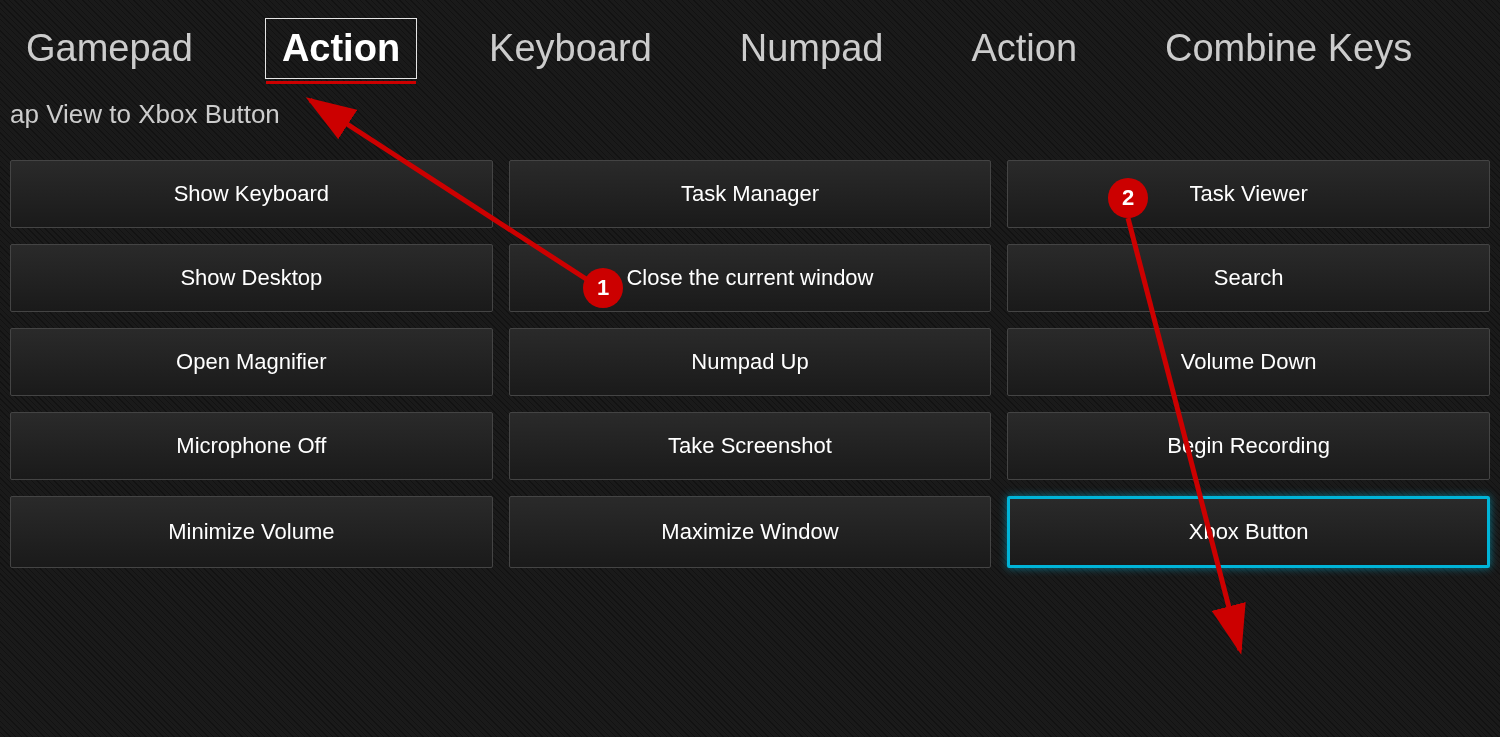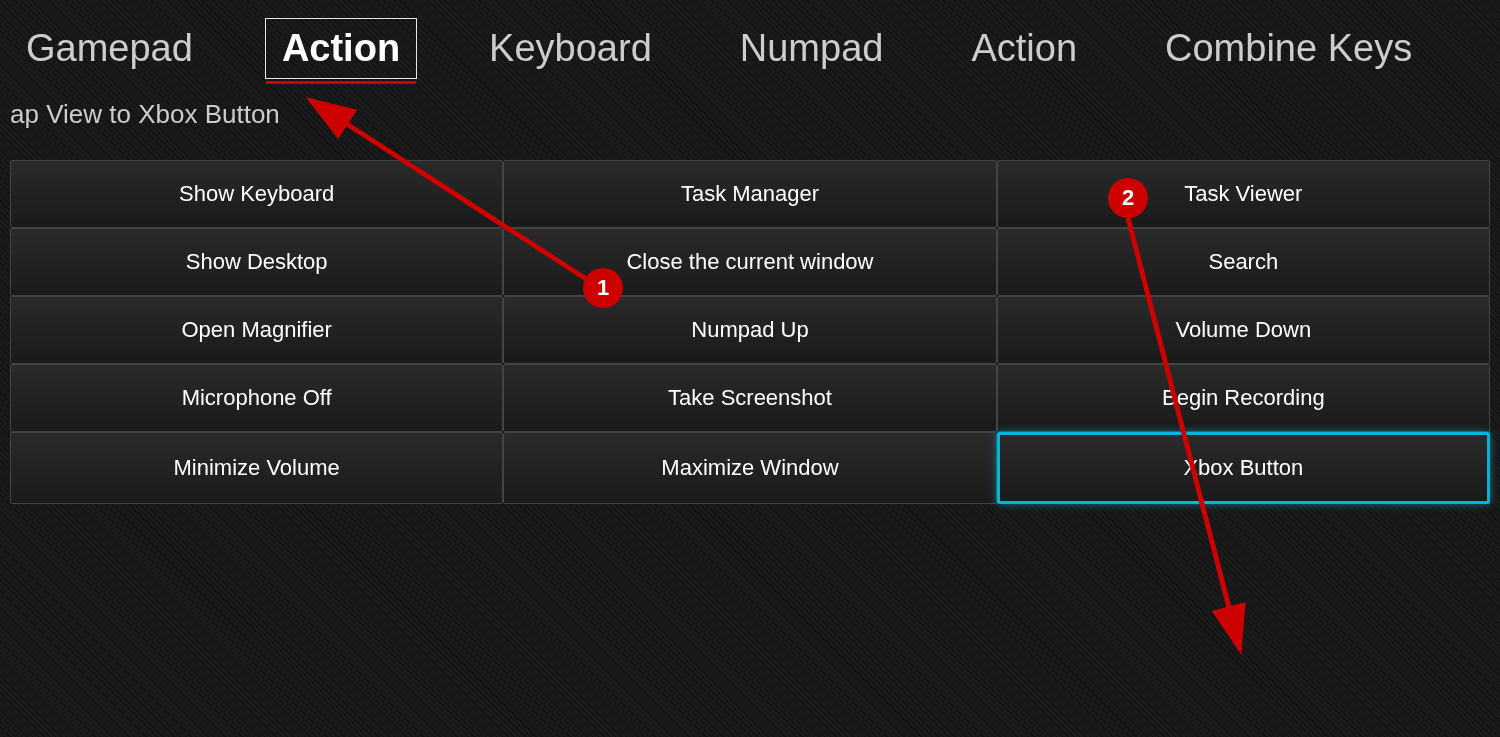--- a/index.html
+++ b/index.html
@@ -58,20 +58,21 @@
     .subtitle {
       font-size: 26px;
       color: #cccccc;
       padding: 20px 0 30px 10px;
     }
 
     
     .main-grid {
       display: grid;
       grid-template-columns: repeat(3, 1fr);
+      gap: 16px;
       padding: 0 10px;
     }
 
     .action-btn {
       background: linear-gradient(180deg, #2a2a2a 0%, #1a1a1a 100%);
       border: 1px solid #444;
       color: #ffffff;
       font-size: 22px;
       padding: 20px 10px;
       text-align: center;

